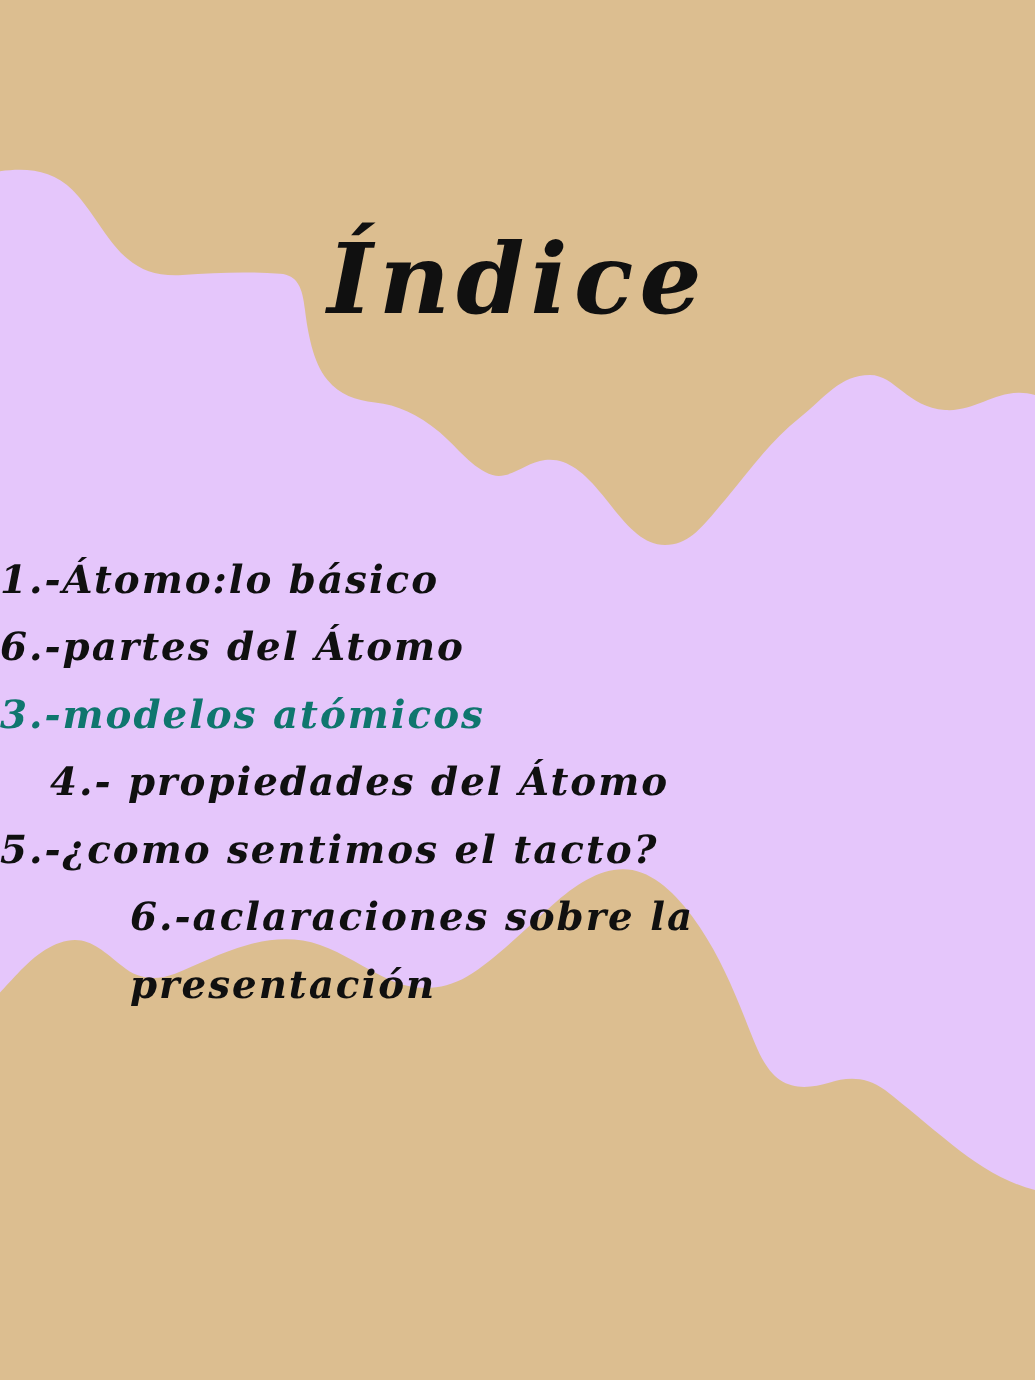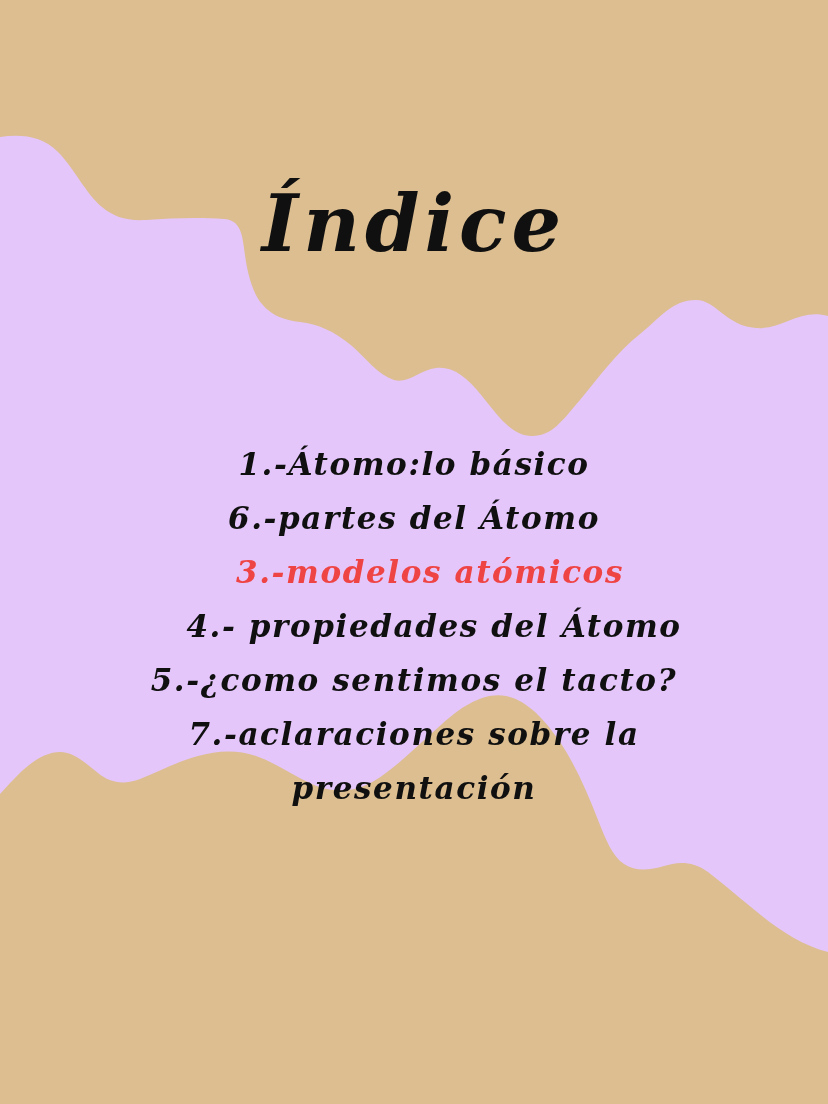--- a/index.html
+++ b/index.html
@@ -42,21 +42,21 @@
     line-height: 1.0;
     letter-spacing: 5px;
     color: #101010;
     white-space: nowrap;
   }
   .toc {
     position: absolute;
     top: 437px;
     left: 0;
     width: 828px;
-    text-align: center;
+    text-align: left;
   }
   .toc-item {
     font-family: "DejaVu Serif", serif;
     font-weight: bold;
     font-style: italic;
     font-size: 31px;
     line-height: 54px;
     letter-spacing: 1.6px;
     color: #101010;
     white-space: nowrap;
@@ -120,20 +120,20 @@
              Z" fill="#dcbe90"></path>
   </svg>
 
   <div id="content">
 
     <div class="slide-title" style="color: rgb(16, 16, 16);">Índice</div>
 
     <div class="toc">
       <div class="toc-item" style="color: rgb(16, 16, 16);">1.-Átomo:lo básico</div>
       <div class="toc-item" style="color: rgb(16, 16, 16);">6.-partes del Átomo</div>
-      <div class="toc-item" style="color: #ef4444; padding-left: 32px;">3.-modelos atómicos</div>
+      <div class="toc-item" style="color: #0f766e;">3.-modelos atómicos</div>
       <div class="toc-item" style="color: rgb(16, 16, 16); padding-left: 40px;">4.- propiedades del Átomo</div>
       <div class="toc-item" style="color: rgb(16, 16, 16);">5.-¿como sentimos el tacto?</div>
-      <div class="toc-item wrap" style="color: rgb(16, 16, 16);">7.-aclaraciones sobre la presentación</div>
+      <div class="toc-item wrap" style="color: rgb(16, 16, 16);">6.-aclaraciones sobre la presentación</div>
     </div>
 
   </div>
 </div>
 
 </body></html>

